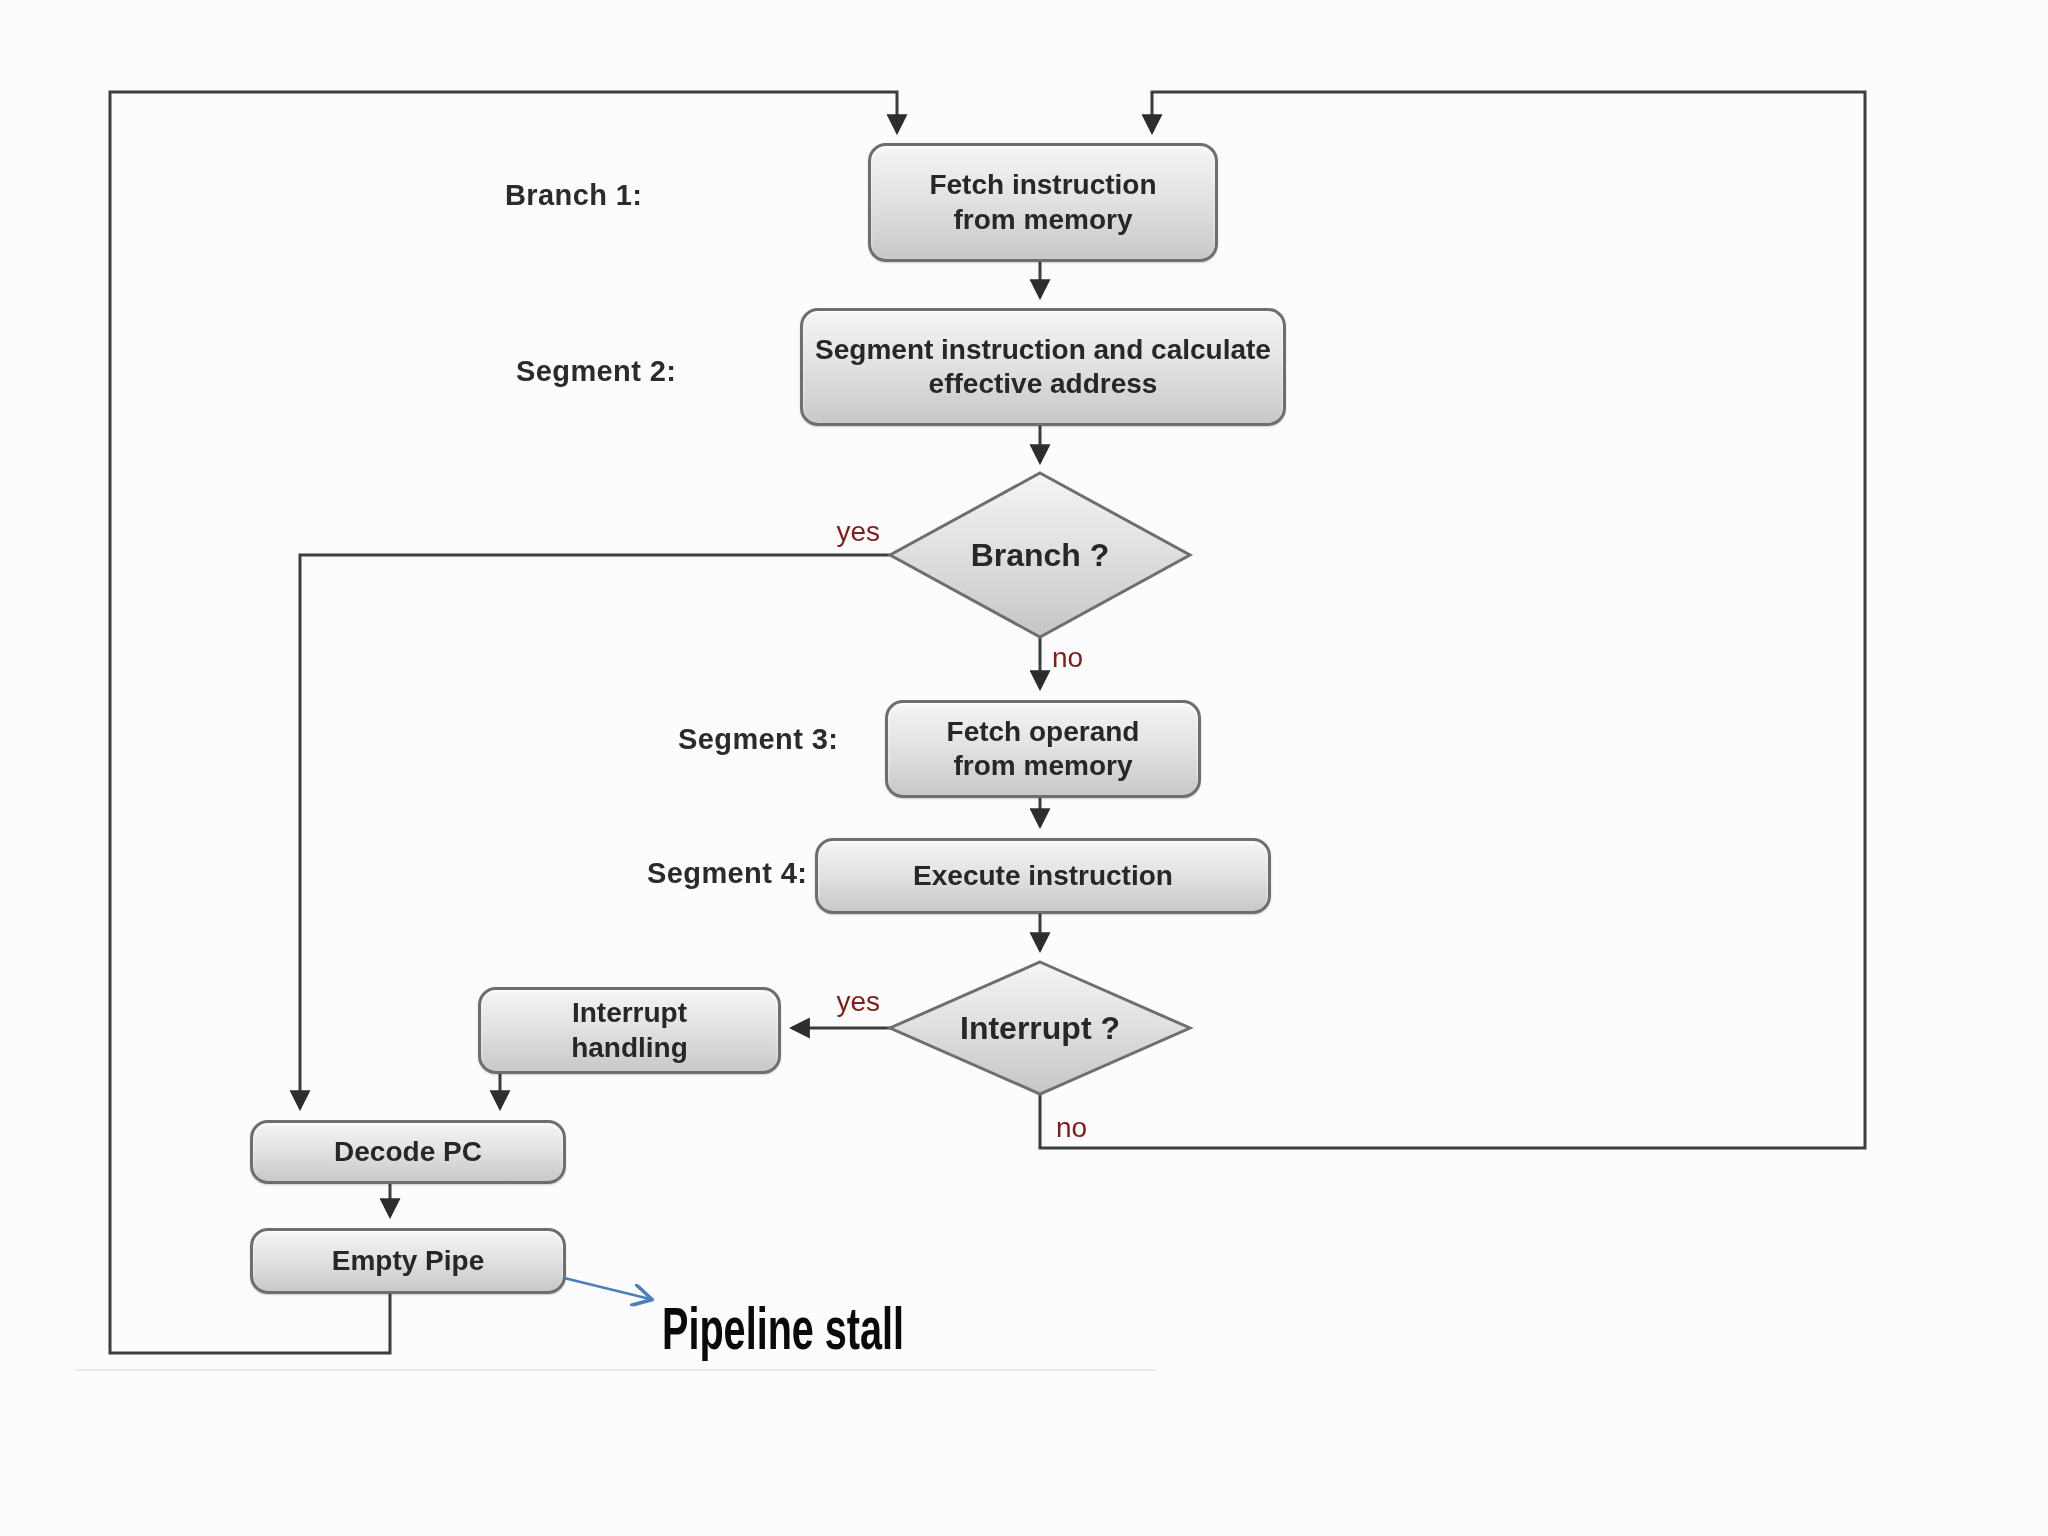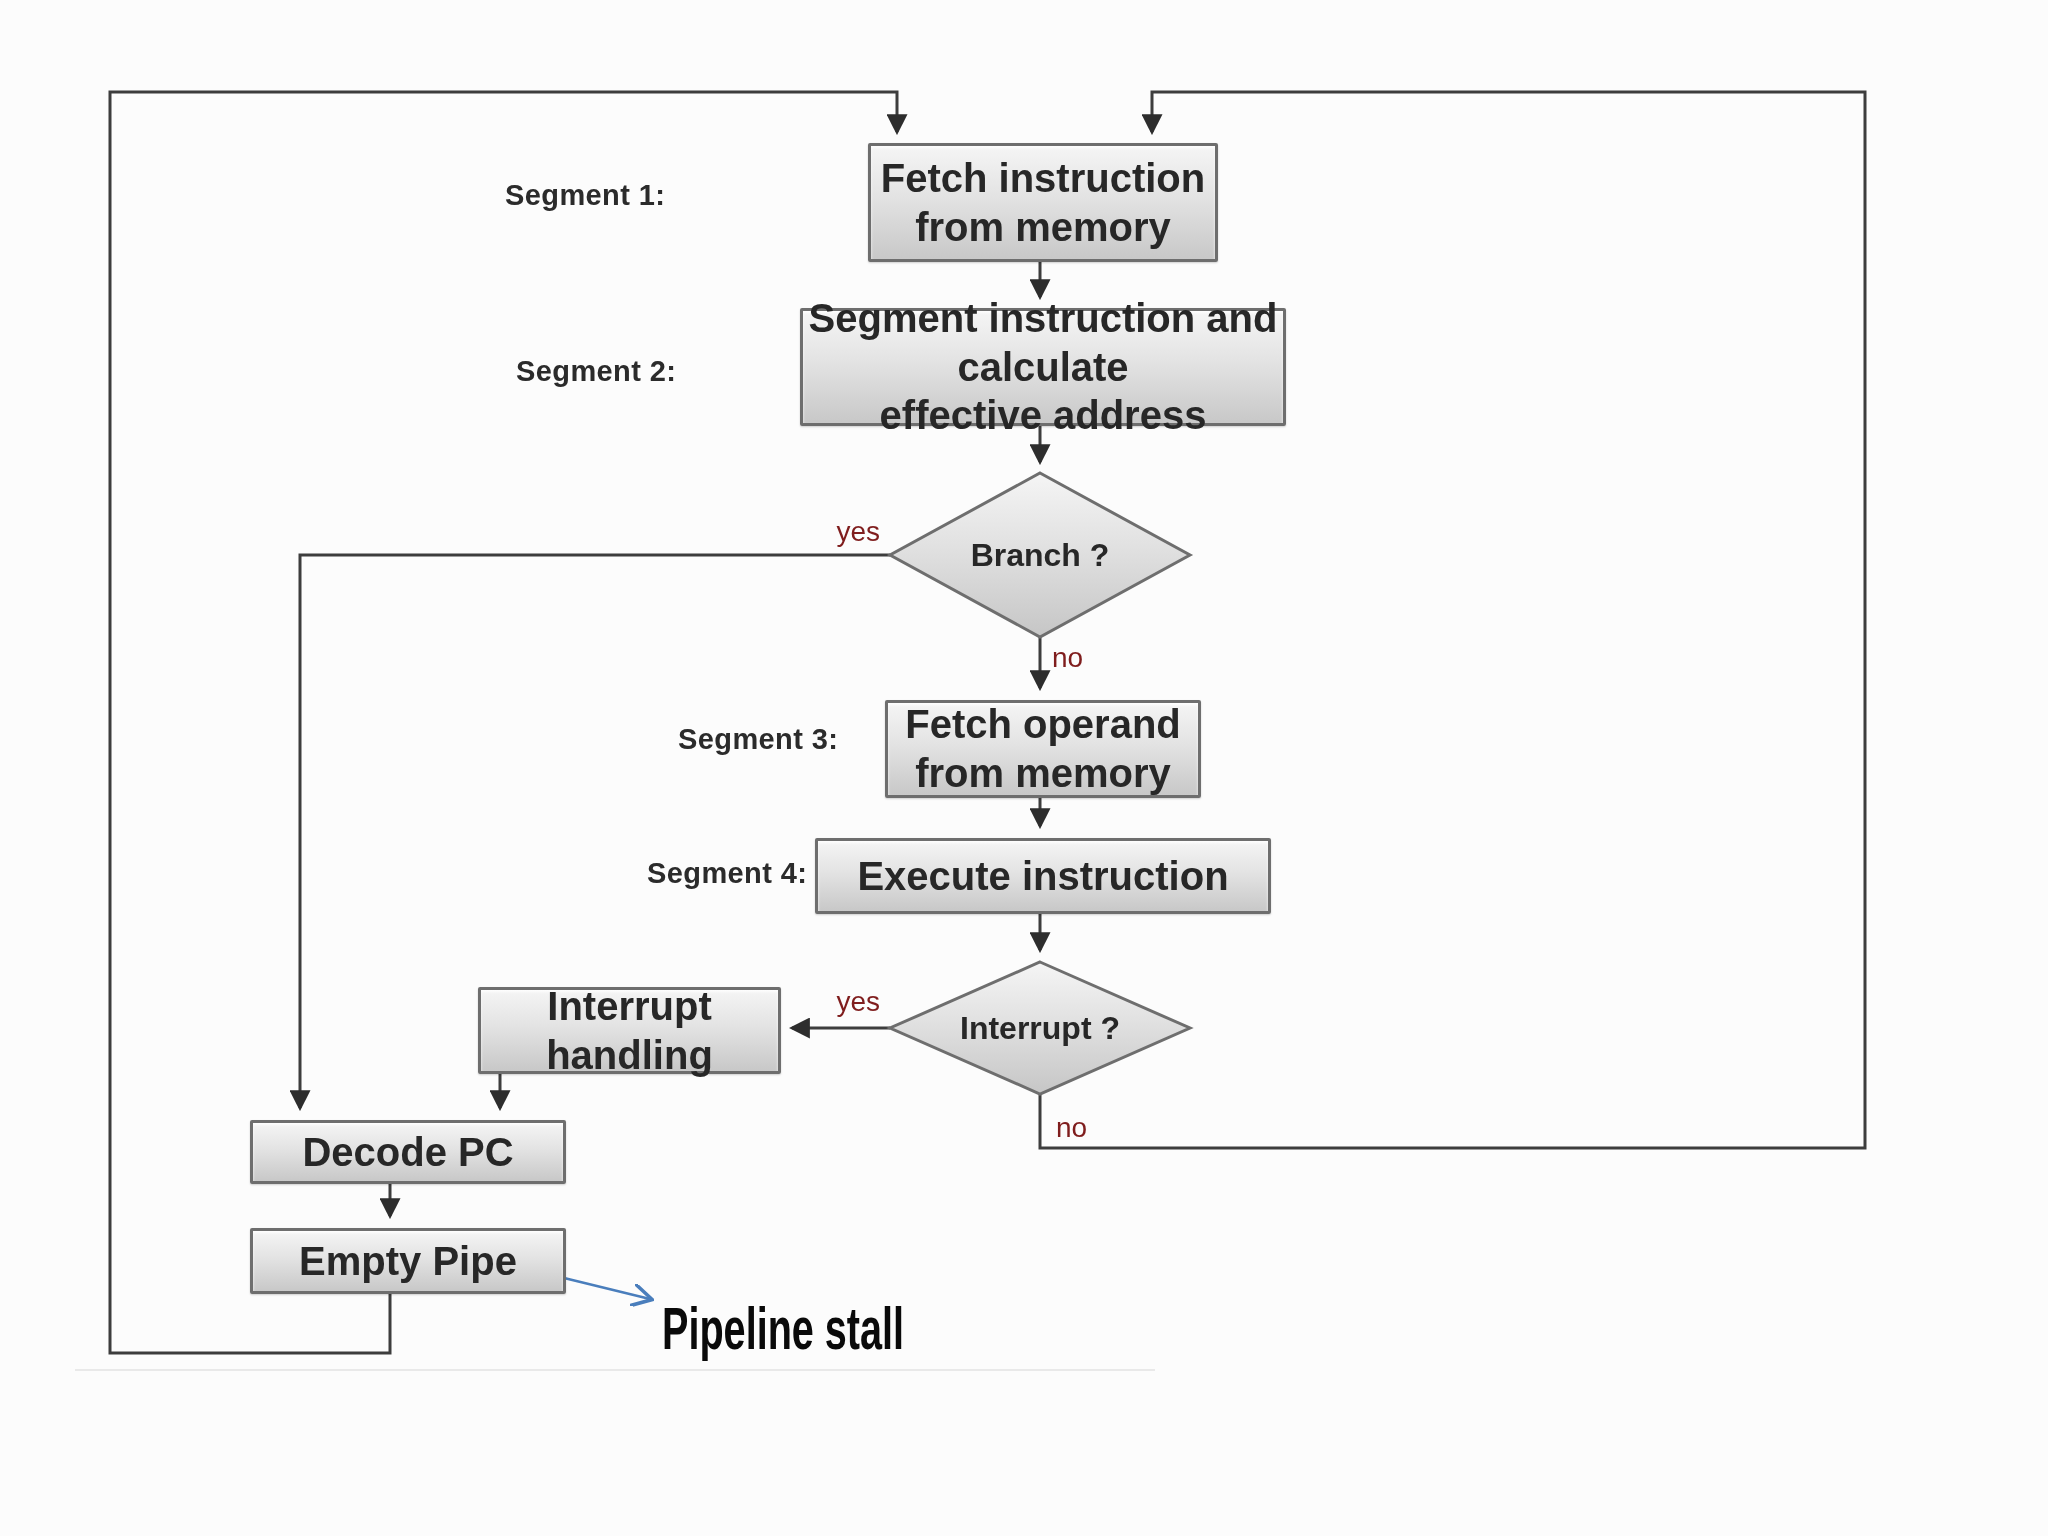--- a/index.html
+++ b/index.html
@@ -5,22 +5,22 @@
   html,body{margin:0;padding:0;background:#ffffff;}
   #canvas{
     position:relative;width:2048px;height:1536px;background:#fcfcfc;
     font-family:"Liberation Sans",sans-serif;overflow:hidden;
   }
   #wires{position:absolute;left:0;top:0;width:2048px;height:1536px;}
   .node{
     position:absolute;display:flex;align-items:center;justify-content:center;
     text-align:center;white-space:pre-line;
     background:linear-gradient(180deg,#f5f5f5 0%,#e3e3e3 45%,#c8c8c8 100%);
-    border:3px solid #6e6e6e;border-radius:2px;
-    color:#272727;font-weight:bold;font-size:40px;line-height:1.22;
+    border:3px solid #6e6e6e;border-radius:18px;
+    color:#272727;font-weight:bold;font-size:28px;line-height:1.22;
     box-shadow:inset 0 2px 3px rgba(255,255,255,.85), 0 1px 2px rgba(0,0,0,.18);
   }
   .dec-label{
     position:absolute;display:flex;align-items:center;justify-content:center;
     text-align:center;color:#272727;font-weight:bold;font-size:32px;
   }
   .seg{position:absolute;font-weight:bold;font-size:29px;color:#2b2b2b;letter-spacing:.4px;}
   .lbl{position:absolute;font-weight:normal;font-size:28px;color:#7f1d1d;}
   .stall{
     position:absolute;left:662px;top:1294px;font-size:60px;font-weight:800;color:#0a0a0a;
@@ -95,21 +95,21 @@
 from memory</div>
   <div class="node" id="n-ih">Interrupt
 handling</div>
   <div class="node" id="n-execute">Execute instruction</div>
   <div class="node" id="n-upc">Decode PC</div>
   <div class="node" id="n-ep">Empty Pipe</div>
 
   <div class="dec-label" id="d-int">Interrupt ?</div>
   <div class="dec-label" id="d-branch">Branch ?</div>
 
-  <div class="seg" id="l-s1">Segment 1:</div>
+  <div class="seg" id="l-s1">Branch 1:</div>
   <div class="seg" id="l-s2">Segment 2:</div>
   <div class="seg" id="l-s3">Segment 3:</div>
   <div class="seg" id="l-s4">Segment 4:</div>
 
   <div class="lbl" id="l-byes">yes</div>
   <div class="lbl" id="l-bno">no</div>
   <div class="lbl" id="l-iyes">yes</div>
   <div class="lbl" id="l-ino">no</div>
 
   <div class="stall">Pipeline stall</div>

